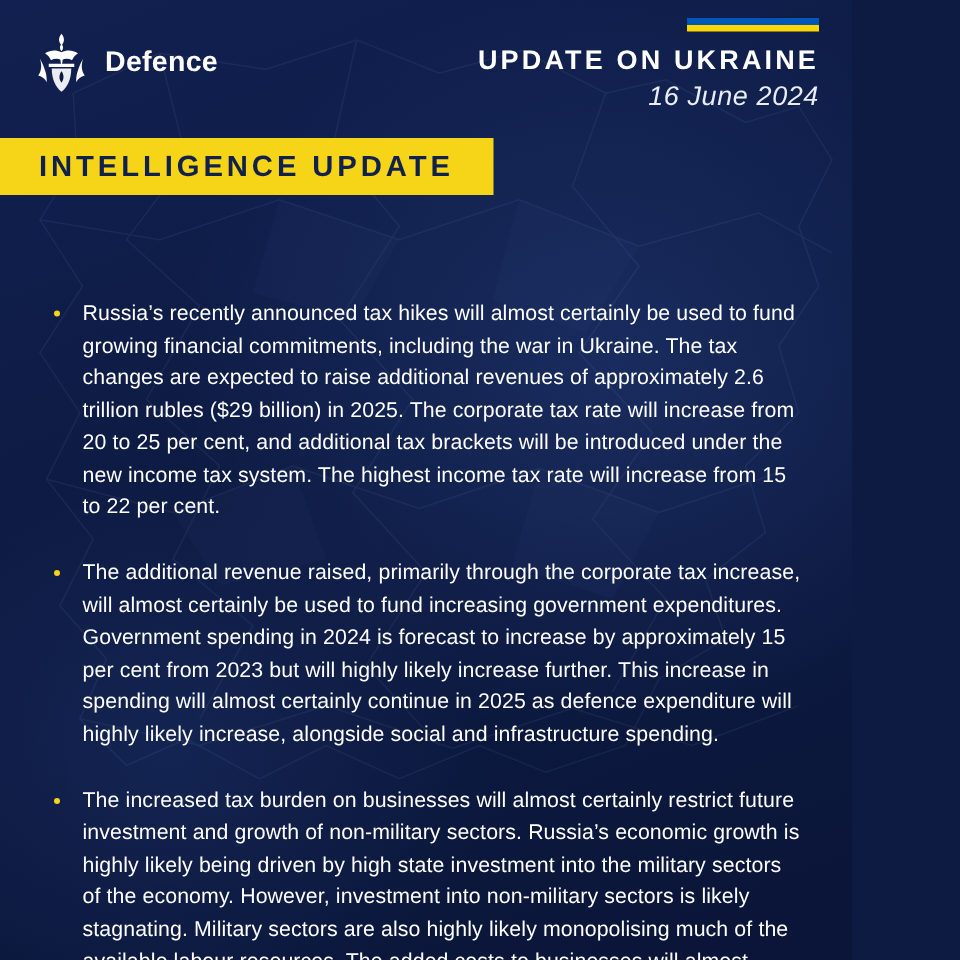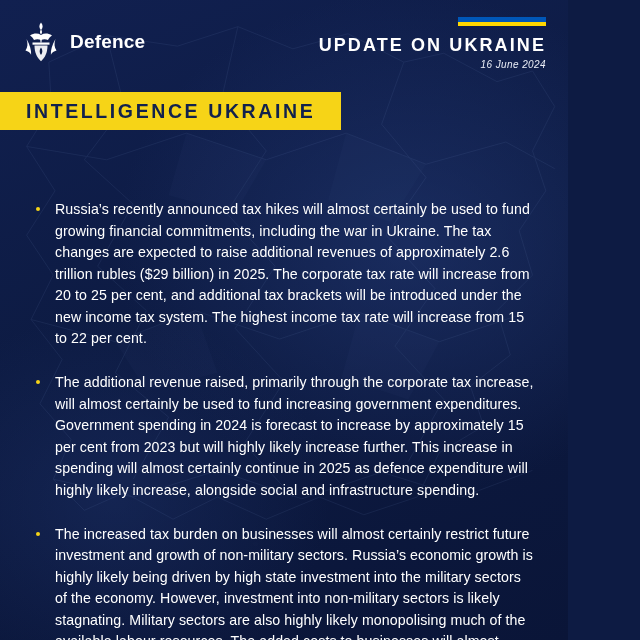--- a/index.html
+++ b/index.html
@@ -65,21 +65,21 @@
     background: linear-gradient(to bottom, #0057b8 0 50%, #ffd700 50% 100%);
   }
   .update-title {
     color: #ffffff;
     font-size: 18px;
     font-weight: 700;
     letter-spacing: 2.1px;
   }
   .update-date {
     color: #e9edf6;
-    font-size: 10px;
+    font-size: 18px;
     font-style: italic;
     letter-spacing: .4px;
     margin-top: 3px;
   }
 
   
   .banner {
     position: absolute;
     top: 92px; left: 0;
     height: 38px;
@@ -173,21 +173,21 @@
     </div>
 
     <div class="update-block">
       <div class="flag"></div>
       <div class="update-title">UPDATE ON UKRAINE</div>
       <div class="update-date">16 June 2024</div>
     </div>
   </div>
 
   <div class="banner">
-    <div class="banner-text">INTELLIGENCE UKRAINE</div>
+    <div class="banner-text">INTELLIGENCE UPDATE</div>
   </div>
 
   <div class="content">
     <ul class="bullets">
       <li class="bullet">
         <span class="dot"></span>
         <span>Russia’s recently announced tax hikes will almost certainly be used to fund growing financial commitments, including the war in Ukraine. The tax changes are expected to raise additional revenues of approximately 2.6 trillion rubles ($29 billion) in 2025. The corporate tax rate will increase from 20 to 25 per cent, and additional tax brackets will be introduced under the new income tax system. The highest income tax rate will increase from 15 to 22 per cent.</span>
       </li>
       <li class="bullet">
         <span class="dot"></span>

